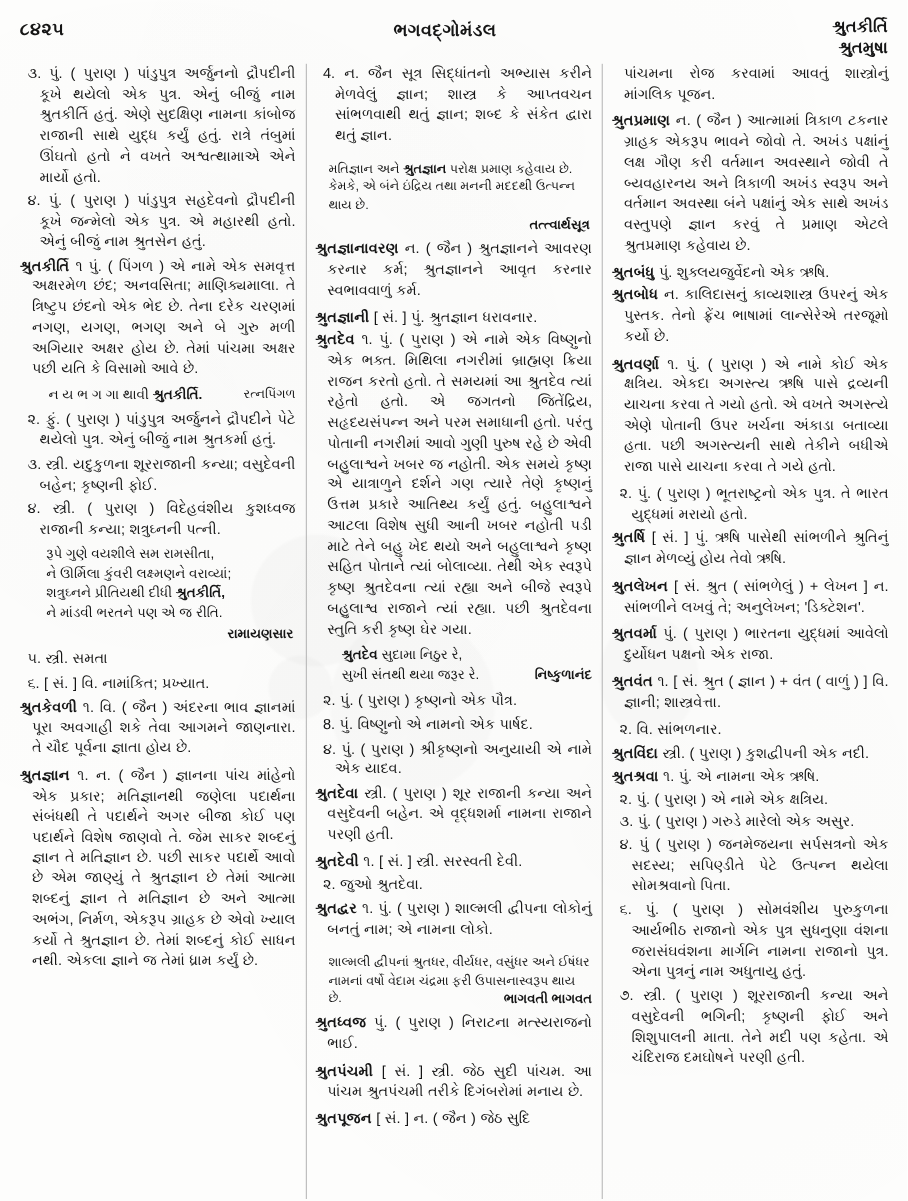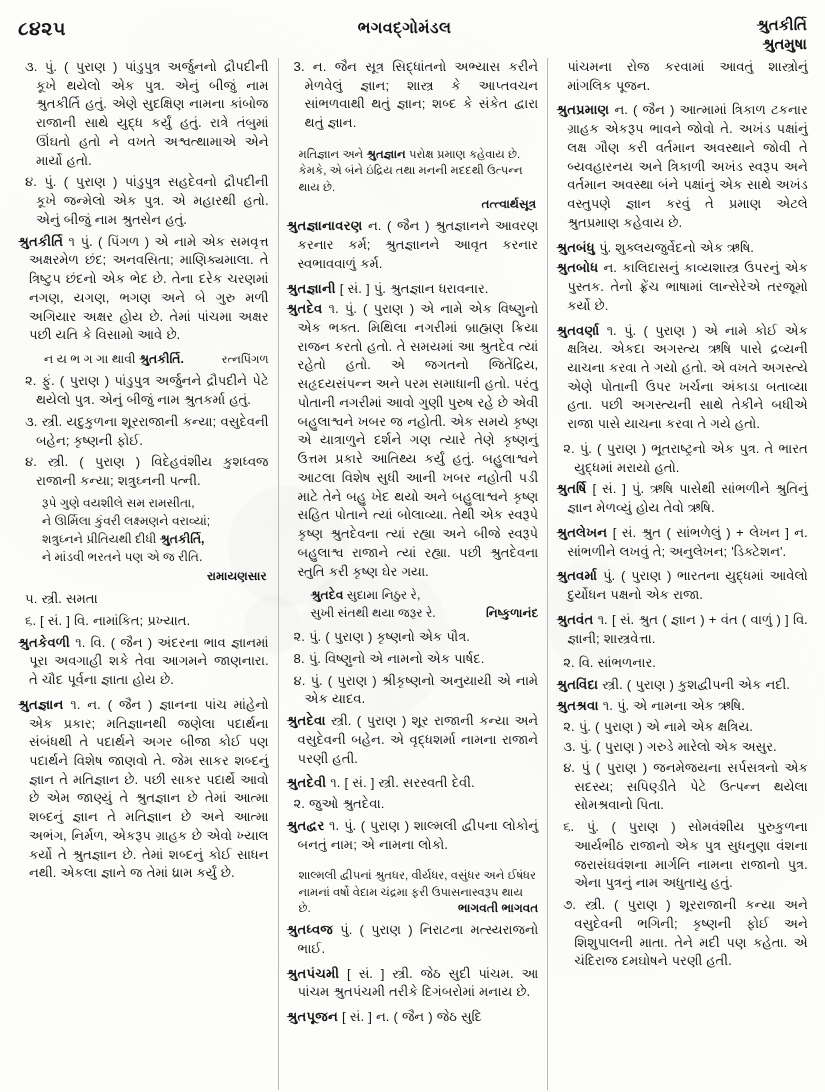--- a/index.html
+++ b/index.html
@@ -51,21 +51,21 @@
 
   
   #running-head {
     position: relative;
     height: 48px;
   }
   .head-folio {
     position: absolute;
     left: 10px;
     top: 8px;
-    font-size: 19px;
+    font-size: 16px;
     font-weight: bold;
     letter-spacing: 0.5px;
   }
   .head-center {
     position: absolute;
     left: 0;
     right: 16px;
     top: 9px;
     text-align: center;
     font-size: 16px;
@@ -248,21 +248,21 @@
 
       <p class="entry">
         <span class="hw">શ્રુતજ્ઞાન</span><span> ૧. ન. ( જૈન ) જ્ઞાનના પાંચ માંહેનો એક પ્રકાર; મતિજ્ઞાનથી જણેલા પદાર્થના સંબંધથી તે પદાર્થને અગર બીજા કોઈ પણ પદાર્થને વિશેષ જાણવો તે. જેમ સાકર શબ્દનું જ્ઞાન તે મતિજ્ઞાન છે. પછી સાકર પદાર્થે આવો છે એમ જાણ્યું તે શ્રુતજ્ઞાન છે તેમાં આત્મા શબ્દનું જ્ઞાન તે મતિજ્ઞાન છે અને આત્મા અભંગ, નિર્મળ, એકરૂપ ગ્રાહક છે એવો ખ્યાલ કર્યો તે શ્રુતજ્ઞાન છે. તેમાં શબ્દનું કોઈ સાધન નથી. એકલા જ્ઞાને જ તેમાં ધ્રામ કર્યું છે.</span>
       </p>
 
     </div>
 
     <div class="column col-2">
 
       <p class="entry sense">
-        <span>3. ન. જૈન સૂત્ર સિદ્ધાંતનો અભ્યાસ કરીને મેળવેલું જ્ઞાન; શાસ્ત્ર કે આપ્તવચન સાંભળવાથી થતું જ્ઞાન; શબ્દ કે સંકેત દ્વારા થતું જ્ઞાન.</span>
+        <span>4. ન. જૈન સૂત્ર સિદ્ધાંતનો અભ્યાસ કરીને મેળવેલું જ્ઞાન; શાસ્ત્ર કે આપ્તવચન સાંભળવાથી થતું જ્ઞાન; શબ્દ કે સંકેત દ્વારા થતું જ્ઞાન.</span>
       </p>
 
       <div class="verse verse-small clearfix">
         <span class="vline"><span>મતિજ્ઞાન અને </span><span class="bold">શ્રુતજ્ઞાન</span><span> પરોક્ષ પ્રમાણ કહેવાય છે. કેમકે, એ બંને ઇંદ્રિય તથા મનની મદદથી ઉત્પન્ન થાય છે.</span></span>
         <span class="attrib">તત્ત્વાર્થસૂત્ર</span>
       </div>
 
       <p class="entry">
         <span class="hw">શ્રુતજ્ઞાનાવરણ</span><span>  ન. ( જૈન ) શ્રુતજ્ઞાનને આવરણ કરનાર કર્મ; શ્રુતજ્ઞાનને આવૃત કરનાર સ્વભાવવાળું કર્મ.</span>
       </p>

